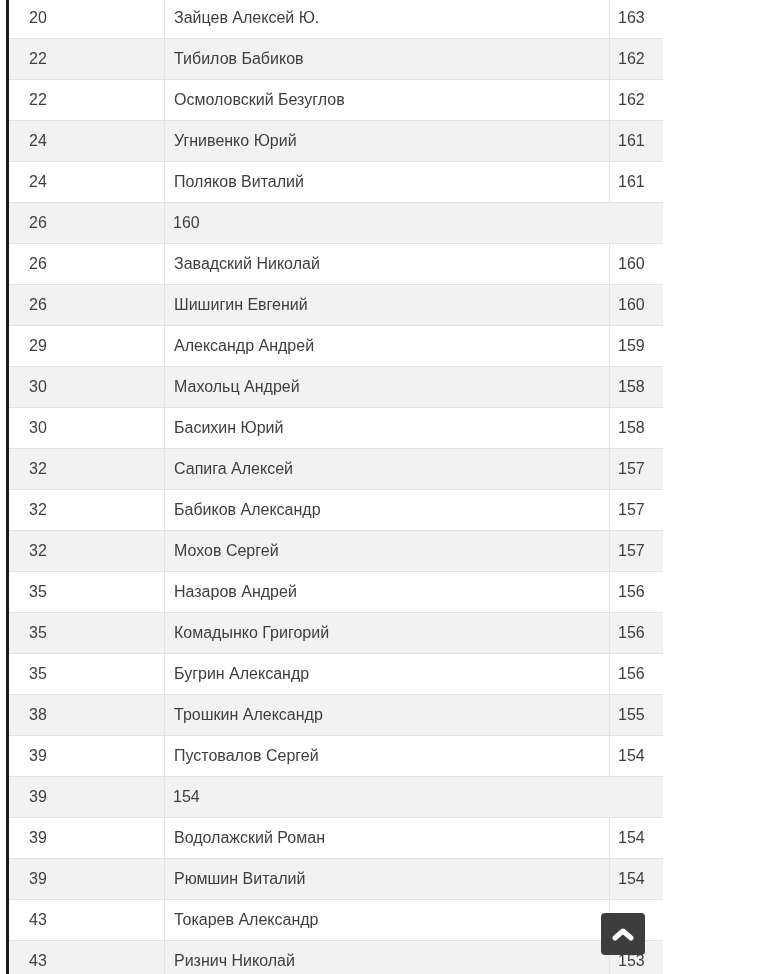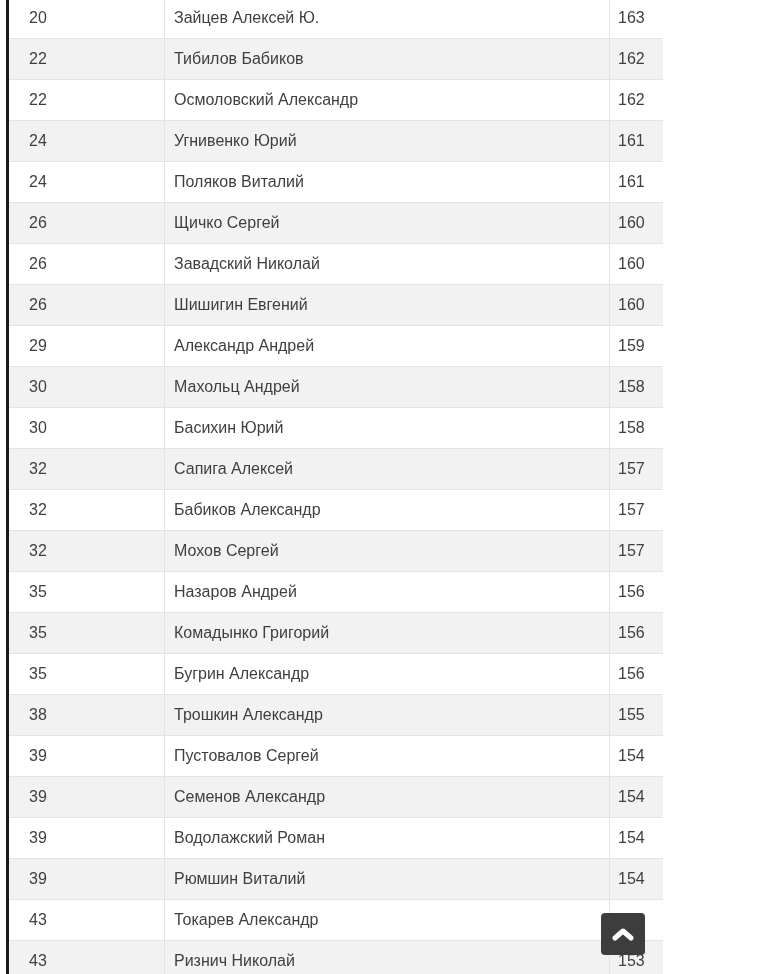--- a/index.html
+++ b/index.html
@@ -70,36 +70,35 @@
       <div class="t-cell name">Зайцев Алексей Ю.</div>
       <div class="t-cell score">163</div>
     </div>
         <div class="t-row alt">
       <div class="t-cell rank">22</div>
       <div class="t-cell name">Тибилов Бабиков</div>
       <div class="t-cell score">162</div>
     </div>
         <div class="t-row">
       <div class="t-cell rank">22</div>
-      <div class="t-cell name">Осмоловский Александр</div>
+      <div class="t-cell name">Осмоловский Безуглов</div>
       <div class="t-cell score">162</div>
     </div>
         <div class="t-row alt">
       <div class="t-cell rank">24</div>
       <div class="t-cell name">Угнивенко Юрий</div>
       <div class="t-cell score">161</div>
     </div>
         <div class="t-row">
       <div class="t-cell rank">24</div>
       <div class="t-cell name">Поляков Виталий</div>
       <div class="t-cell score">161</div>
     </div>
         <div class="t-row alt">
       <div class="t-cell rank">26</div>
-      <div class="t-cell name">Щичко Сергей</div>
       <div class="t-cell score">160</div>
     </div>
         <div class="t-row">
       <div class="t-cell rank">26</div>
       <div class="t-cell name">Завадский Николай</div>
       <div class="t-cell score">160</div>
     </div>
         <div class="t-row alt">
       <div class="t-cell rank">26</div>
       <div class="t-cell name">Шишигин Евгений</div>
@@ -155,21 +154,20 @@
       <div class="t-cell name">Трошкин Александр</div>
       <div class="t-cell score">155</div>
     </div>
         <div class="t-row">
       <div class="t-cell rank">39</div>
       <div class="t-cell name">Пустовалов Сергей</div>
       <div class="t-cell score">154</div>
     </div>
         <div class="t-row alt">
       <div class="t-cell rank">39</div>
-      <div class="t-cell name">Семенов Александр</div>
       <div class="t-cell score">154</div>
     </div>
         <div class="t-row">
       <div class="t-cell rank">39</div>
       <div class="t-cell name">Водолажский Роман</div>
       <div class="t-cell score">154</div>
     </div>
         <div class="t-row alt">
       <div class="t-cell rank">39</div>
       <div class="t-cell name">Рюмшин Виталий</div>

